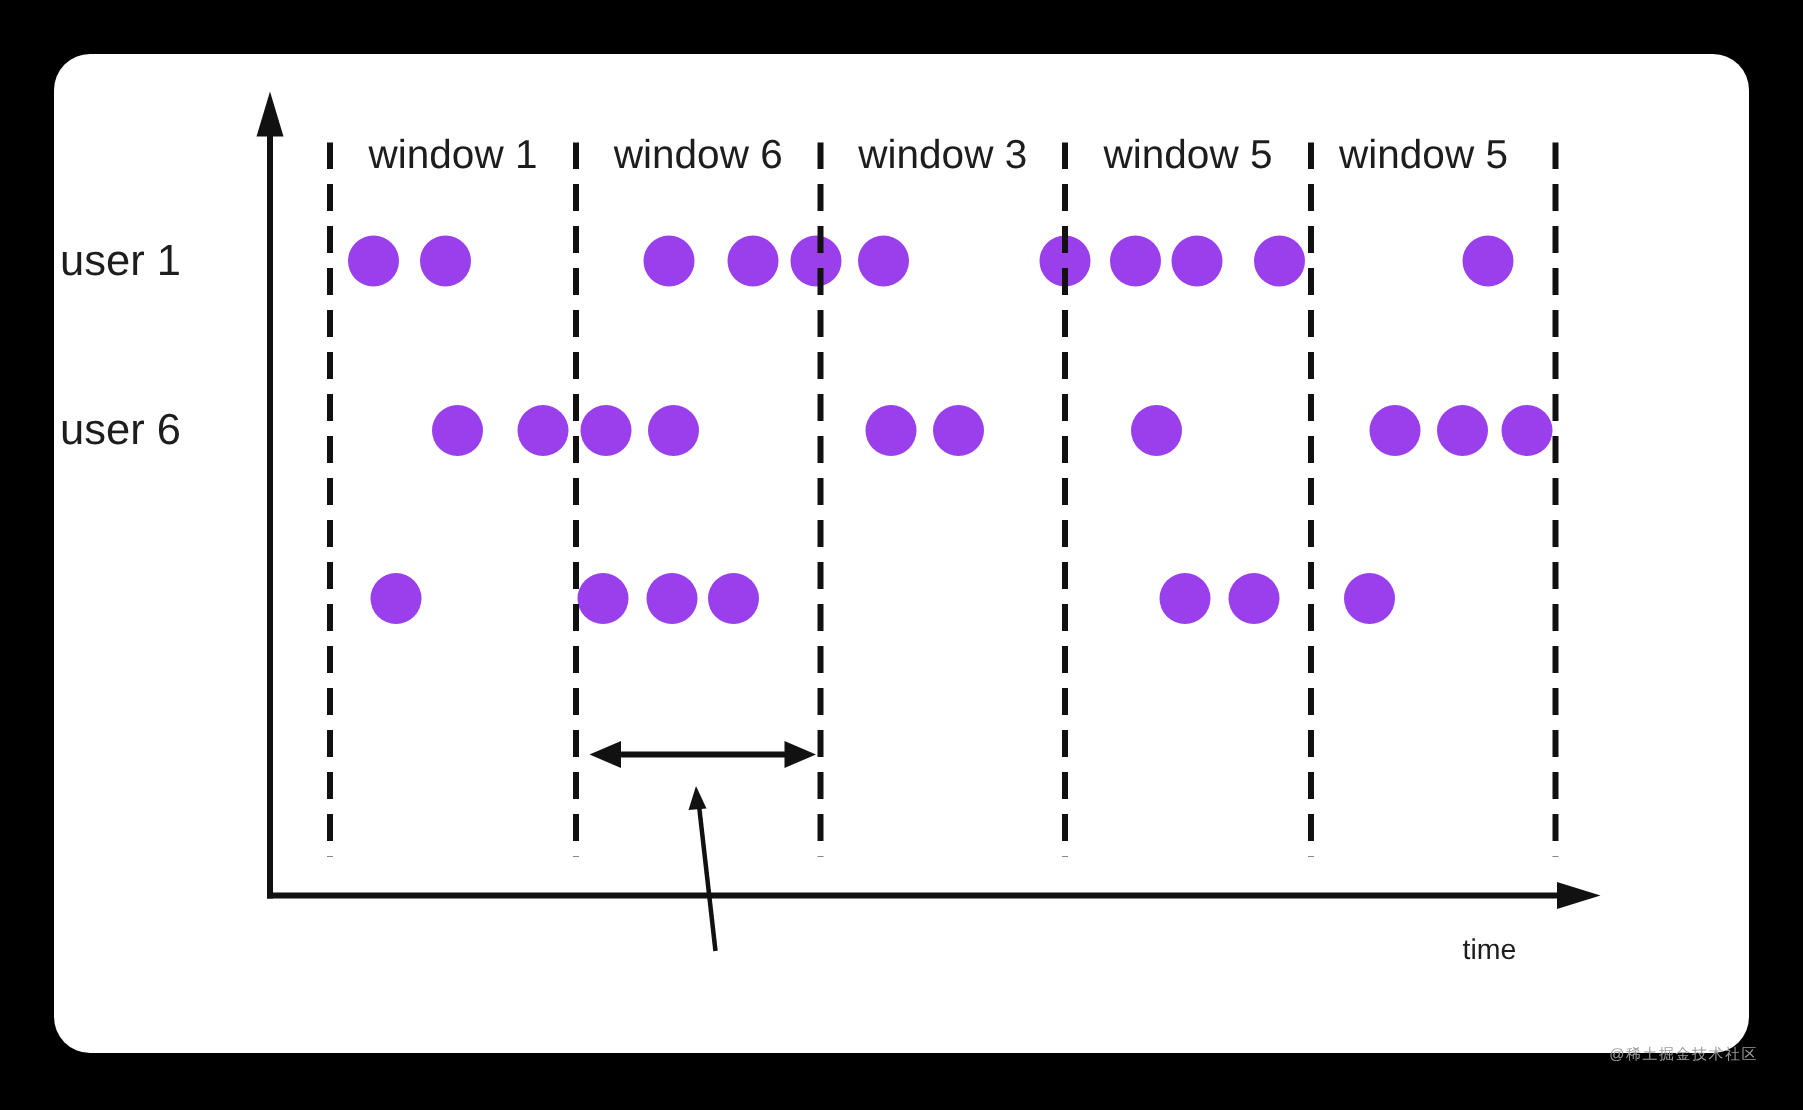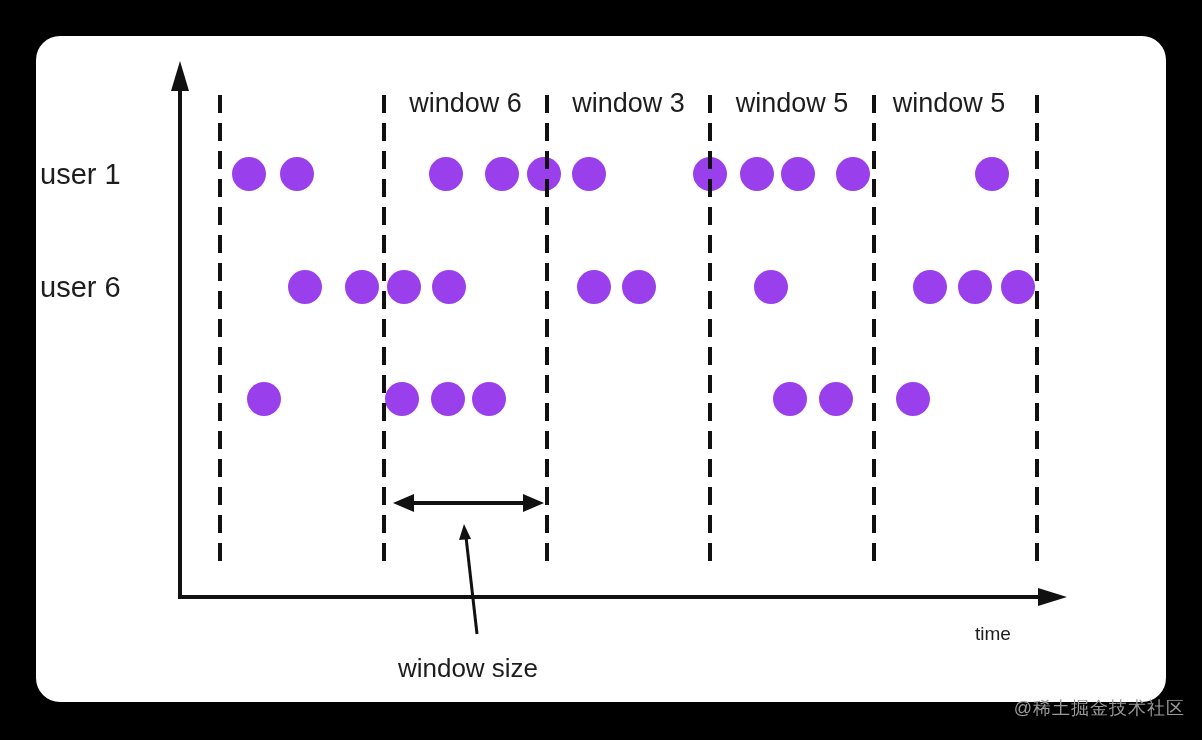--- a/index.html
+++ b/index.html
@@ -68,22 +68,22 @@
     left: 368px; top: 651px;
     width: 200px; height: 34px;
     line-height: 34px;
     text-align: center;
     font-size: 26px;
     color: var(--text, #1d1d1d);
     z-index: 3;
   }
   .watermark {
     position: absolute;
-    right: 17px; top: 696px;
-    font-size: 18px;
+    right: 30px; top: 696px;
+    font-size: 10px;
     letter-spacing: 1px;
     color: var(--watermark, #999999);
     z-index: 4;
     white-space: nowrap;
   }
 </style>
 </head>
 <body style="background: rgb(0, 0, 0);">
 
 <div id="stage">
@@ -102,27 +102,27 @@
 
       <line x1="411" y1="503" x2="526" y2="503" stroke="#111" stroke-width="4"></line>
       <polygon points="393,503 414,494 414,512" fill="#111"></polygon>
       <polygon points="544,503 523,494 523,512" fill="#111"></polygon>
 
       <line x1="477" y1="634" x2="466" y2="537" stroke="#111" stroke-width="3"></line>
       <polygon points="464,524 471,539 459,540" fill="#111"></polygon>
     </svg>
 
     <div class="time-label">time</div>
-    <div class="window-size-label">window size</div>
   <div class="dash-line" style="left: 218px; top: 95px; height: 476px;"></div>
       <div class="dash-line" style="left: 382px; top: 95px; height: 476px;"></div>
       <div class="dash-line" style="left: 545px; top: 95px; height: 476px;"></div>
       <div class="dash-line" style="left: 708px; top: 95px; height: 476px;"></div>
       <div class="dash-line" style="left: 872px; top: 95px; height: 476px;"></div>
       <div class="dash-line" style="left: 1035px; top: 95px; height: 476px;"></div>
+      <div class="window-label" style="left: 217px; top: 86px;">window 1</div>
       <div class="window-label" style="left: 380.5px; top: 86px;">window 6</div>
       <div class="window-label" style="left: 543.5px; top: 86px;">window 3</div>
       <div class="window-label" style="left: 707px; top: 86px;">window 5</div>
       <div class="window-label" style="left: 864px; top: 86px;">window 5</div>
       <div class="user-label" style="left: 40px; top: 156px;">user 1</div>
       <div class="dot" style="left: 232px; top: 157px;"></div>
       <div class="dot" style="left: 280px; top: 157px;"></div>
       <div class="dot" style="left: 429px; top: 157px;"></div>
       <div class="dot" style="left: 485px; top: 157px;"></div>
       <div class="dot" style="left: 527px; top: 157px;"></div>

